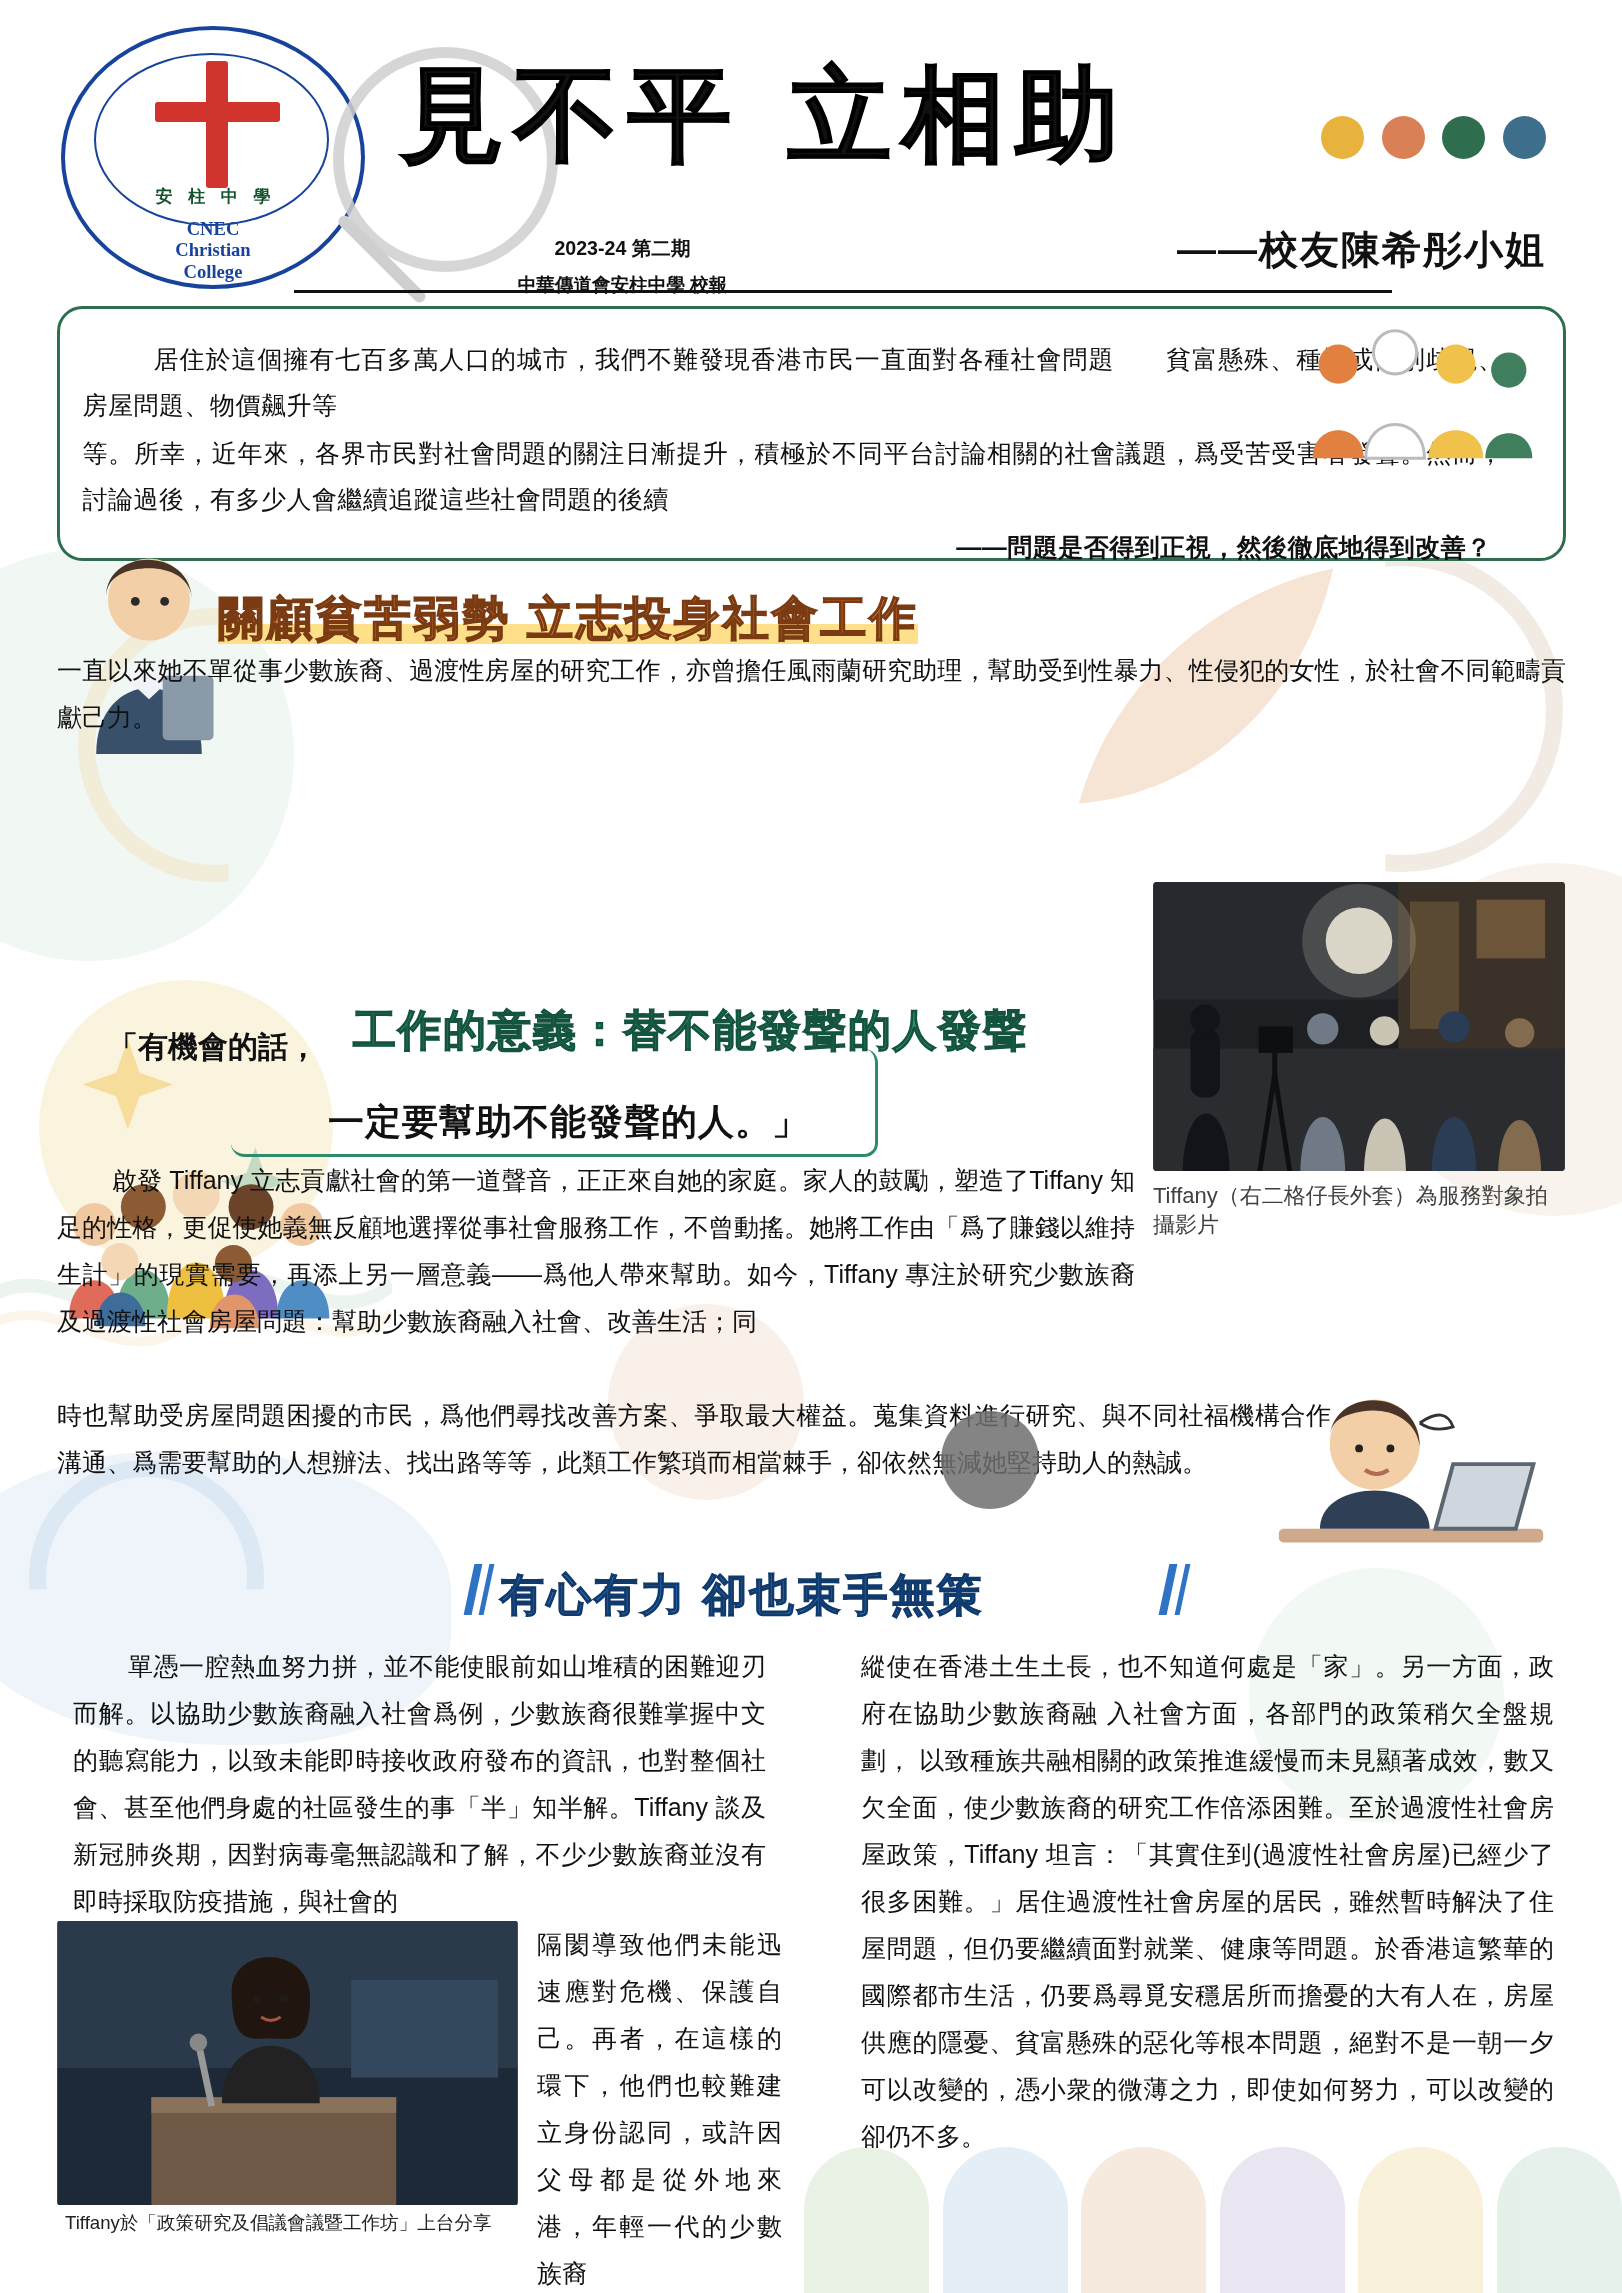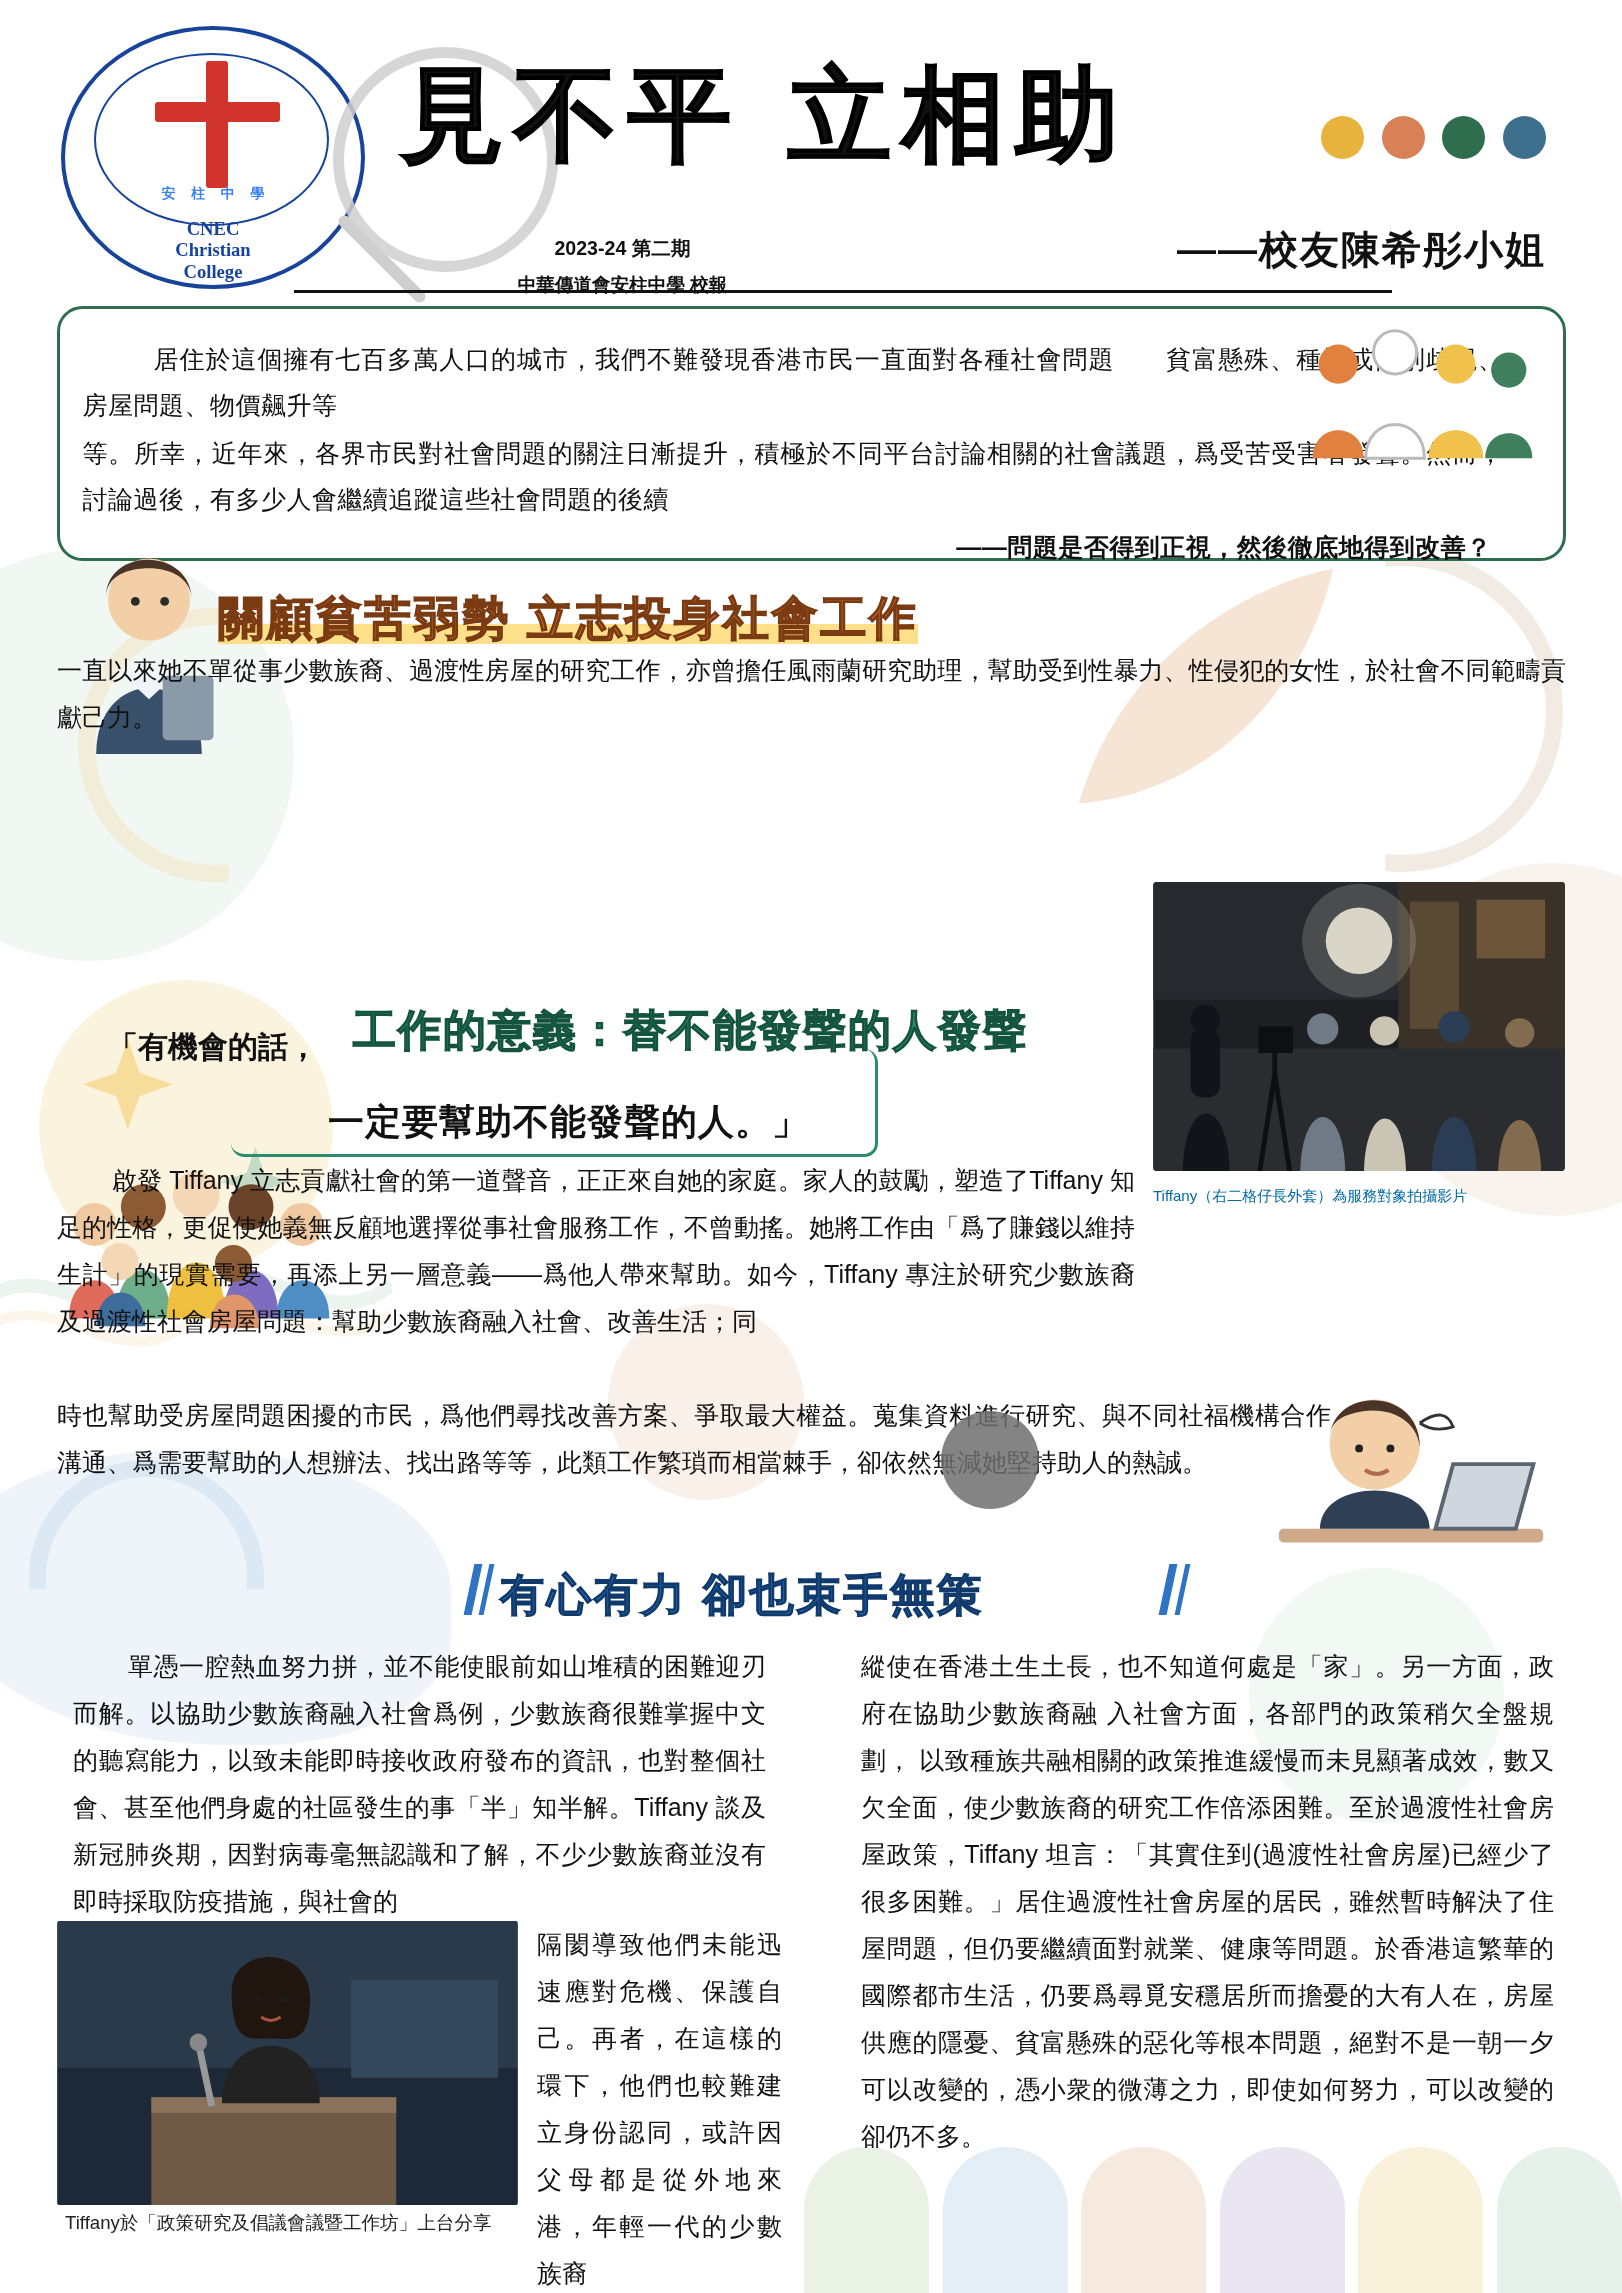--- a/index.html
+++ b/index.html
@@ -33,21 +33,21 @@
   .arch { flex:1; border-radius:98px 98px 0 0; height:100%; }
 
   
   .sheet { position:relative; z-index:2; width:1622px; height:2294px; padding:0 57px; }
 
   .logo-wrap { position:absolute; left:61px; top:25.5px; width:304px; height:263px; }
   .logo-oval { position:absolute; inset:0; border:4.9px solid #17439b; border-radius:50%; background:#ffffff; }
   .logo-inner { position:absolute; left:33px; top:27.4px; width:235px; height:173px; border:2.9px solid #17439b; border-radius:50%; }
   .cross-v { position:absolute; left:145px; top:35px; width:21.6px; height:127px; background:#d0342c; border-radius:2.9px;}
   .cross-h { position:absolute; left:94px; top:76px; width:125px; height:20.6px; background:#d0342c; border-radius:2.9px;}
-  .logo-cn { position:absolute; top:159px; left:0; width:304px; text-align:center; font-size:14px; letter-spacing:15.7px; color:#3b82f6; font-weight:bold; text-indent:15.7px;}
+  .logo-cn { position:absolute; top:159px; left:0; width:304px; text-align:center; font-size:17px; letter-spacing:15.7px; color:#14532d; font-weight:bold; text-indent:15.7px;}
   .logo-en { position:absolute; top:192px; left:0; width:304px; text-align:center; font-size:18.6px; line-height:21.6px; color:#17439b; font-weight:bold; font-family:"Liberation Serif",serif;}
 
   .magnifier { position:absolute; left:333px; top:47px; width:225px; height:225px; border:11.8px solid #cfcfcf; border-radius:50%; opacity:.85; }
   .mag-handle { position:absolute; left:323px; top:253px; width:118px; height:11.8px; background:#cfcfcf; transform:rotate(45deg); border-radius:5.9px; }
 
   .title-main {
     position:absolute; left:400px; top:47px;
     font-size:104px; font-weight:bold; letter-spacing:9.8px;
     color:#111; font-family:"DejaVu Sans",sans-serif;
     -webkit-text-stroke:1px #000;
@@ -104,21 +104,21 @@
   .head2 {
     position:absolute; left:353px; top:1002px;
     font-size:43px; font-weight:bold; letter-spacing:2px;
     color:#2e8b6b; -webkit-text-stroke:1.2px #14543f; white-space:nowrap;
   }
   .quote-box { position:absolute; left:231px; top:1049px; width:647px; height:108px; border:3.9px solid #2e8b6b; border-radius:13.7px; border-top:none; border-left:none; }
   .quote1 { position:absolute; left:108px; top:1027px; font-size:30px; font-weight:bold; color:#111; }
   .quote2 { position:absolute; left:328px; top:1098px; font-size:36px; font-weight:bold; color:#111; letter-spacing:1px;}
 
   .photo1 { position:absolute; right:57px; top:882px; width:412px; height:289px; border-radius:3.9px; overflow:hidden; }
-  .cap1 { position:absolute; right:57px; top:1181px; width:412px; font-size:15px; line-height:29px; color:#0369a1; }
+  .cap1 { position:absolute; right:57px; top:1181px; width:412px; font-size:22px; line-height:29px; color:#404040; }
 
   .para2 { position:absolute; left:57px; top:1157px; width:1078px; font-size:25px; line-height:47px; color:#111; text-align:justify; }
   .para2 p { margin:0; }
   .para2.wide { width:1274px; }
 
   .crowd { position:absolute; left:59px; top:1152px; width:294px; height:186px; }
 
   .tired { position:absolute; right:69px; top:1372px; width:284px; height:196px; }
   .gray-circle { position:absolute; left:941px; top:1411px; width:98px; height:98px; border-radius:50%; background:#6f6f6f; opacity:.85; }
 

